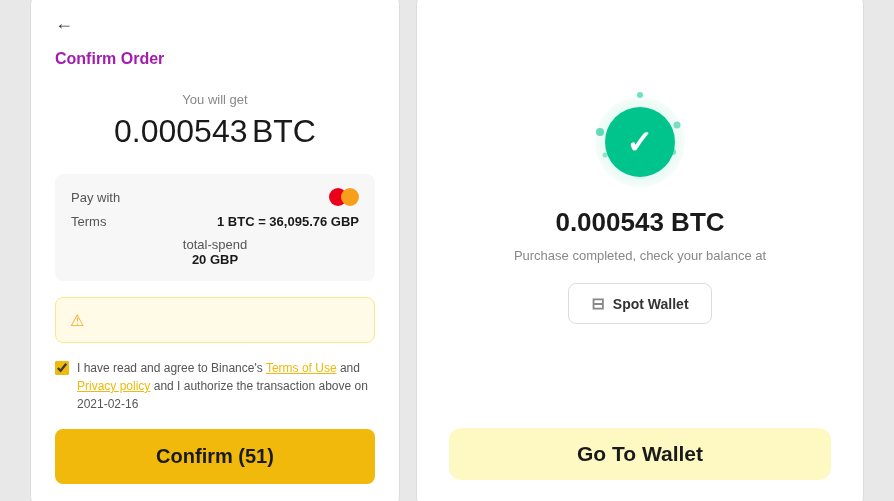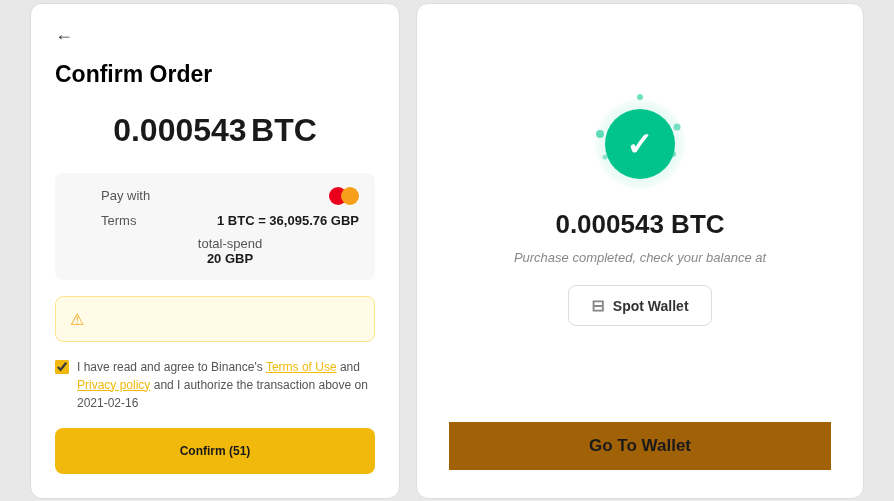--- a/index.html
+++ b/index.html
@@ -33,51 +33,50 @@
     }
     .back-btn {
       display: flex;
       align-items: center;
       cursor: pointer;
       font-size: 18px;
       color: #333;
       width: fit-content;
     }
     .panel-title {
-      font-size: 23px;
-      font-weight: 700;
-      color: #000000;
+      font-size: 16px;
+      font-weight: 700;
+      color: #a21caf;
     }
     .you-will-get {
       text-align: center;
       padding: 8px 0;
     }
     .you-will-get .label {
       font-size: 13px;
       color: #888;
       margin-bottom: 6px;
     }
     .amount-large {
       font-size: 32px;
-      font-weight: 700;
+      font-weight: 400;
       color: #1a1a1a;
     }
     .details-box {
       background: #f7f7f7;
       border-radius: 8px;
       padding: 14px 16px;
     }
     .detail-row {
       display: flex;
       justify-content: space-between;
       align-items: center;
       font-size: 13px;
       color: #555;
       margin-bottom: 8px;
-      margin-left: 30px;
     }
     .detail-row:last-child { margin-bottom: 0; flex-direction: column; }
     .detail-label {
       color: #555;
       display: flex;
       align-items: center;
       gap: 4px;
     }
     .detail-value {
       color: #1a1a1a;
@@ -150,21 +149,21 @@
       color: #f0b90b;
       text-decoration: underline;
       cursor: pointer;
     }
     .confirm-btn {
       background: #f0b90b;
       color: #1a1a1a;
       border: none;
       border-radius: 8px;
       padding: 16px;
-      font-size: 12px;
+      font-size: 20px;
       font-weight: 700;
       cursor: pointer;
       width: 100%;
       text-align: center;
     }
     
     .right-panel {
       width: 448px;
       padding: 32px 32px 28px;
       display: flex;
@@ -208,21 +207,20 @@
     .success-amount {
       font-size: 26px;
       font-weight: 700;
       color: #1a1a1a;
       margin-bottom: 10px;
     }
     .success-subtitle {
       font-size: 13px;
       color: #888;
       margin-bottom: 20px;
-      font-style: italic;
     }
     .spot-wallet-tag {
       display: flex;
       align-items: center;
       gap: 8px;
       border: 1.5px solid #ddd;
       border-radius: 8px;
       padding: 10px 22px;
       font-size: 14px;
       font-weight: 600;
@@ -246,42 +244,43 @@
       color: #1a1a1a;
       border: 1.5px solid #ccc;
       border-radius: 8px;
       padding: 14px;
       font-size: 15px;
       font-weight: 600;
       cursor: pointer;
     }
     .go-wallet-btn {
       flex: 1;
-      background: #a16207;
+      background: #fef9c3;
       color: #1a1a1a;
       border: none;
-      border-radius: 0;
+      border-radius: 12px;
       padding: 14px;
-      font-size: 17px;
+      font-size: 21px;
       font-weight: 700;
       cursor: pointer;
     }
   </style>
 </head>
 <body>
 
 <div class="container">
 
   <div class="panel left-panel">
     <div class="back-btn">
       <span>←</span>
     </div>
     <div class="panel-title">Confirm Order</div>
 
     <div class="you-will-get">
+      <div class="label">You will get</div>
       <div>
         <span class="amount-large">0.000543</span>
         <span class="amount-large currency">BTC</span>
       </div>
     </div>
 
     <div class="details-box">
       <div class="detail-row">
         <span class="detail-label">Pay with</span>
         <span class="detail-value">

